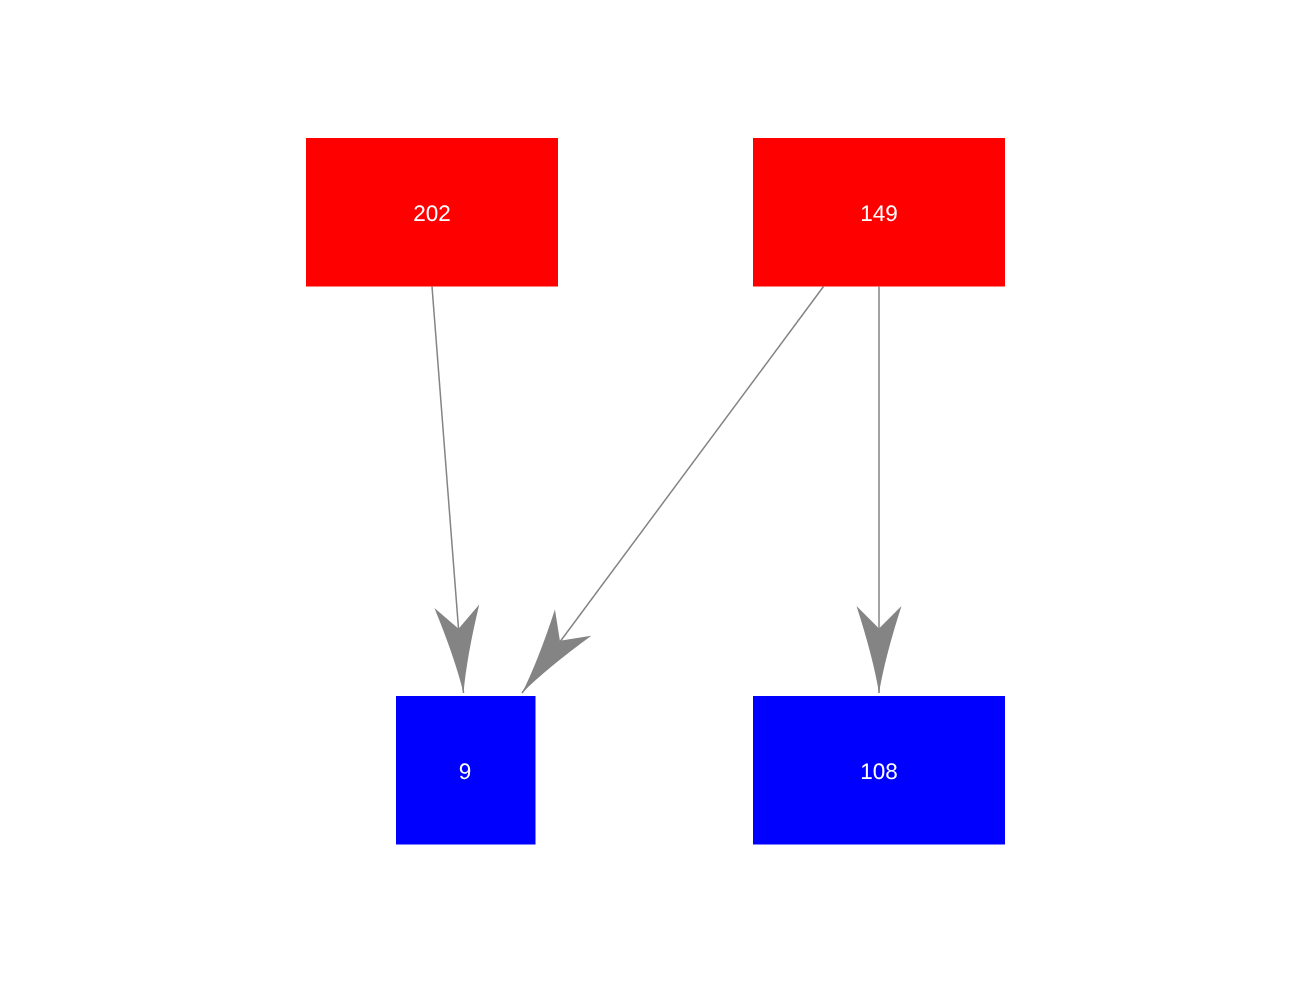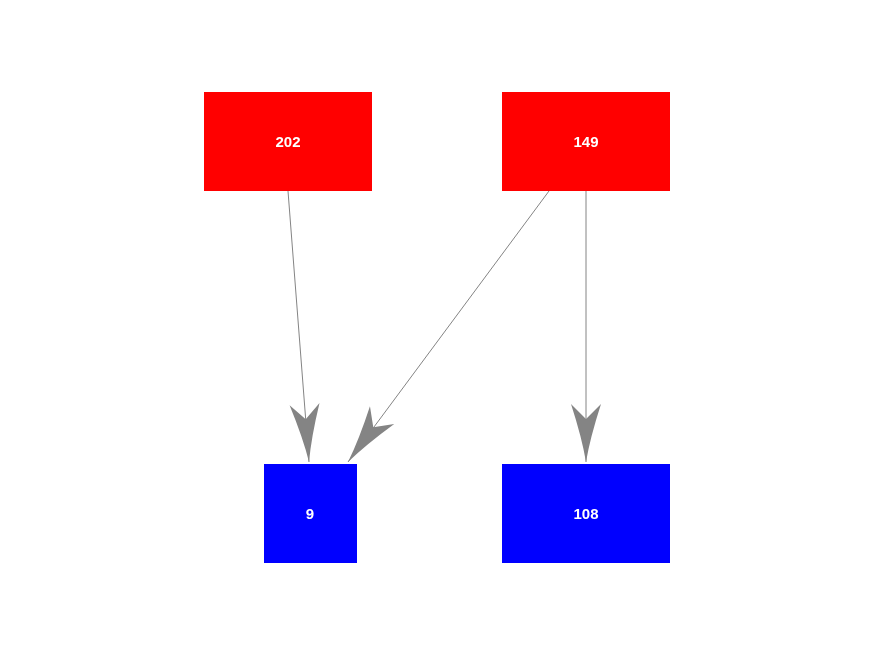--- a/index.html
+++ b/index.html
@@ -9,21 +9,20 @@
     height: 656px;
     background: #ffffff;
     overflow: hidden;
     font-family: "Liberation Sans", sans-serif;
   }
   #canvas-wrap {
     position: absolute;
     top: 0; left: 0;
     width: 699px;
     height: 656px;
-    font-weight: bold;
   }
   svg { display: block; }
   .edge-line {
     stroke-width: 1px;
     fill: none;
   }
   .node-rect {
     stroke: none;
   }
   .node-label {

